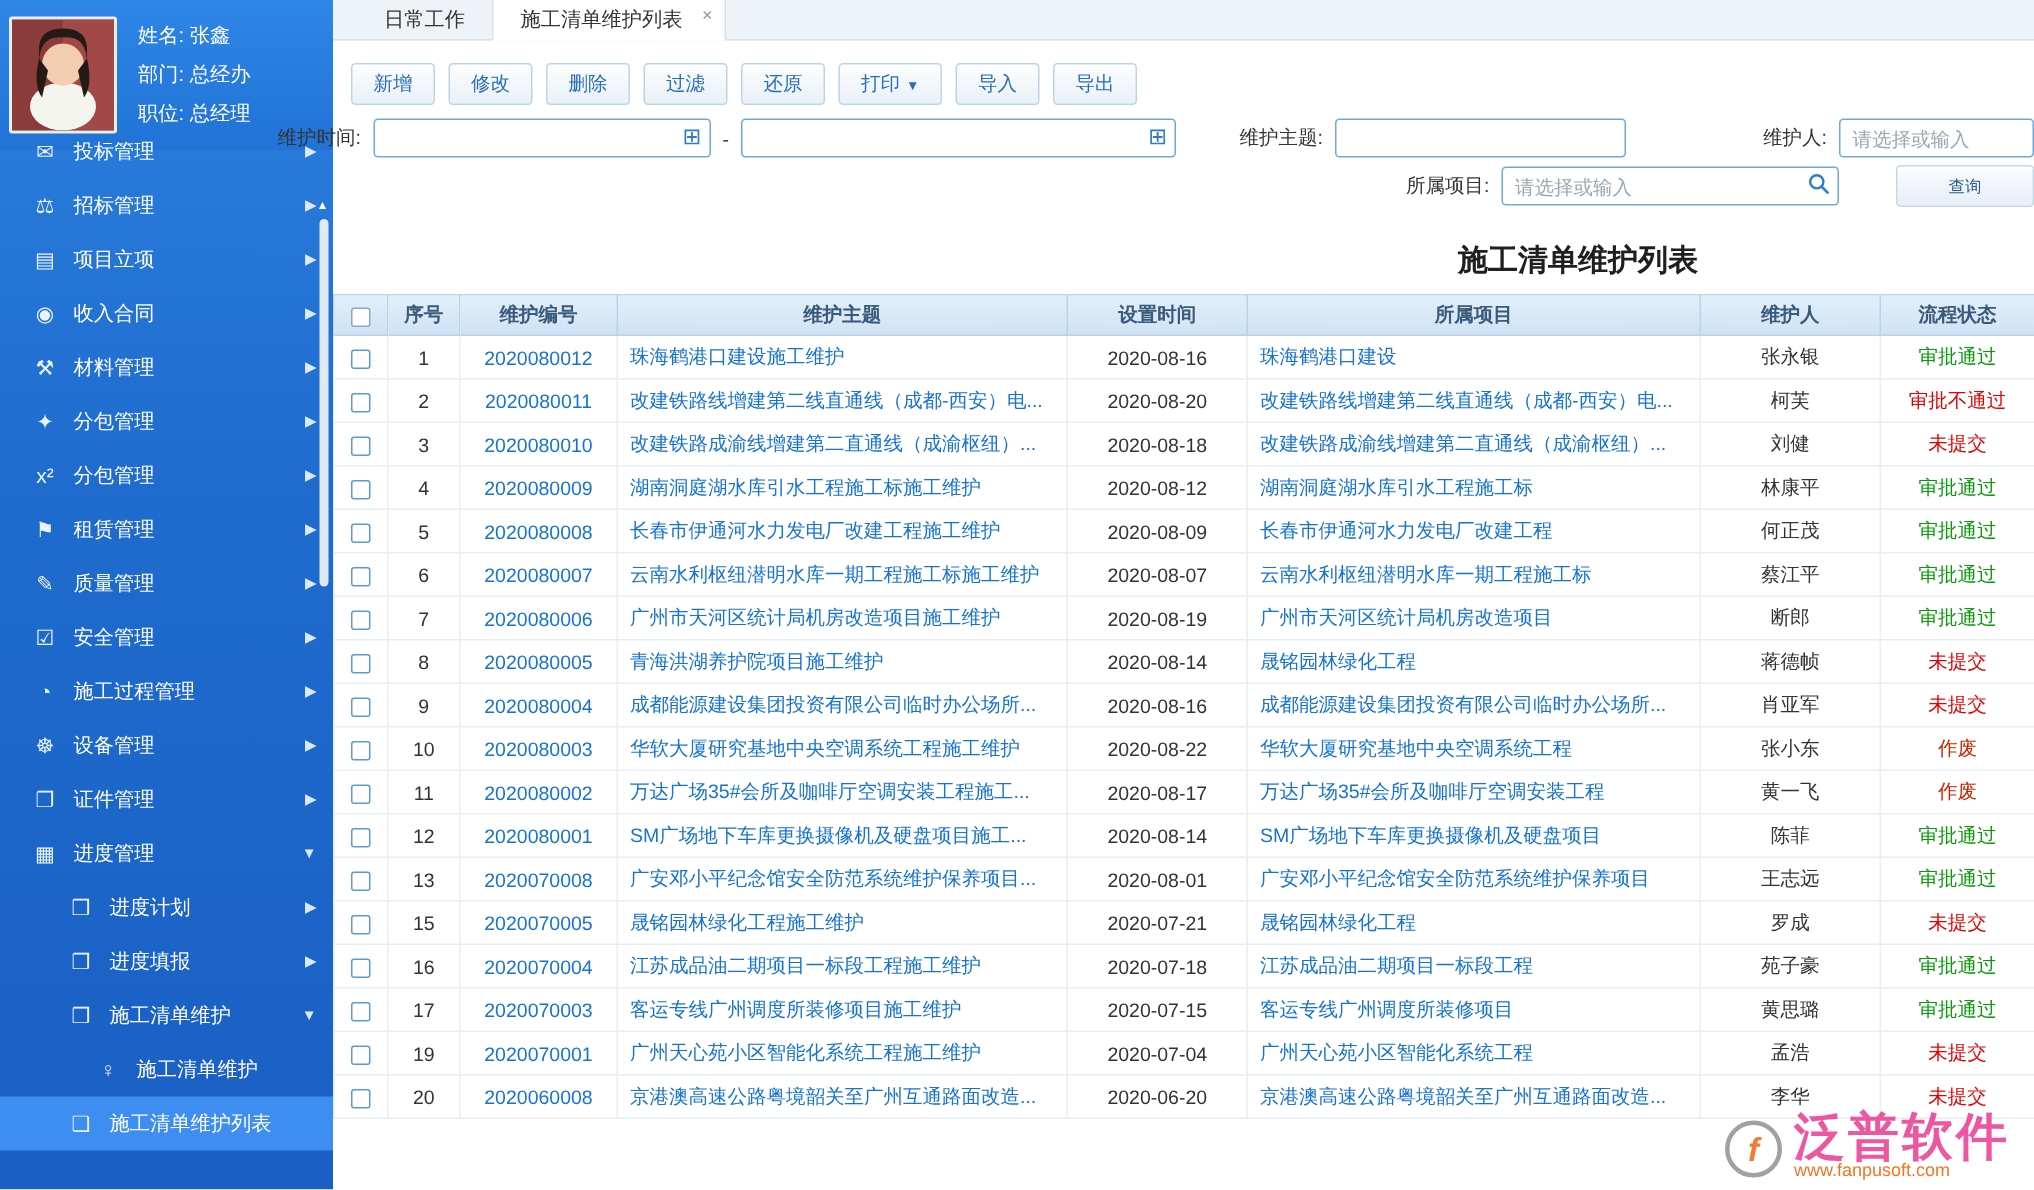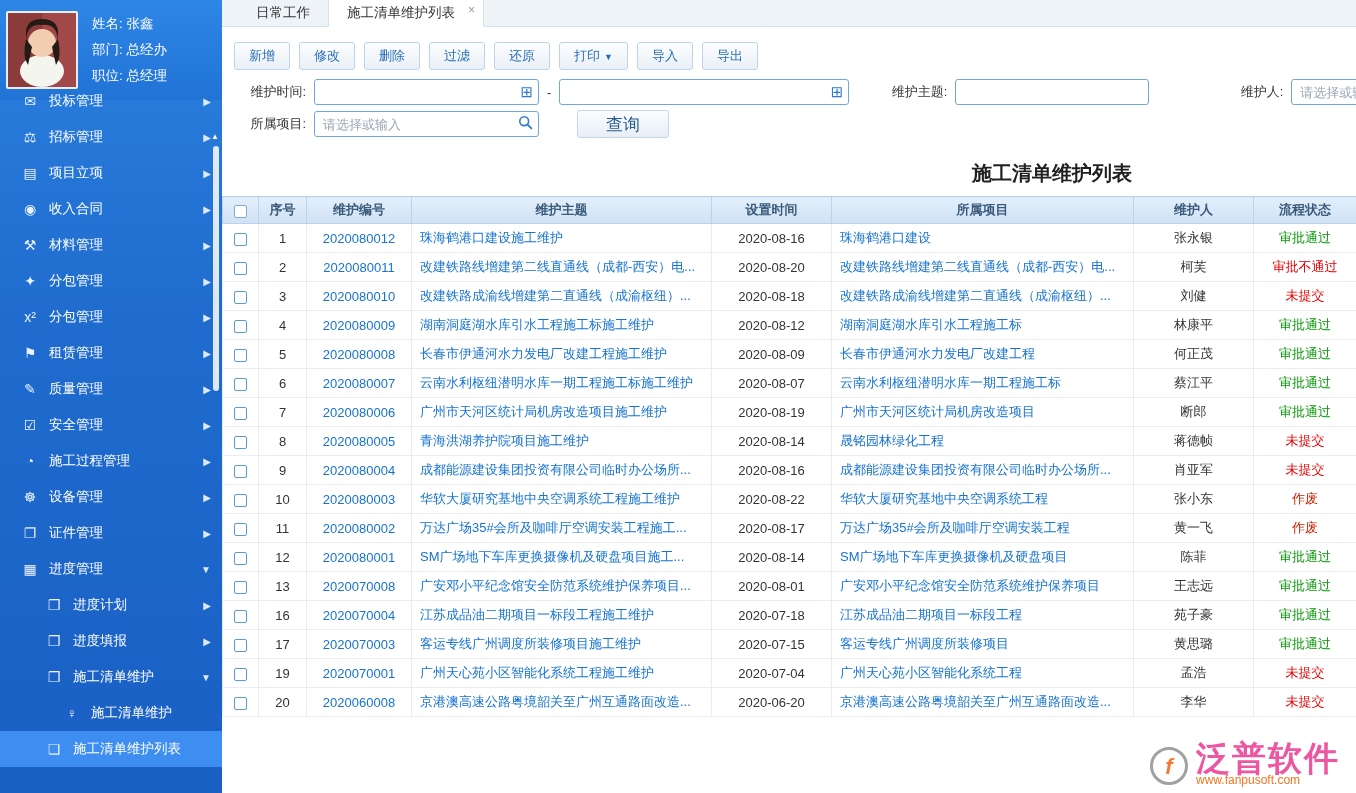--- a/index.html
+++ b/index.html
@@ -29,28 +29,28 @@
   .tabbar { height:27px; background:#eef3f8; border-bottom:1px solid #d5e2ee; display:flex; align-items:flex-end; padding-left:16px; flex:0 0 27px; }
   .tab { padding:5px 18px 4px; color:#333; font-size:13.5px; cursor:pointer; position:relative; }
   .tab.active { background:#fff; border:1px solid #d5e2ee; border-bottom-color:#fff; top:1px; padding-right:28px; }
   .tab-close { position:absolute; right:8px; top:4px; color:#999; font-size:12px; cursor:pointer; }
 
   .toolbar { height:30px; display:flex; align-items:flex-end; gap:9px; padding:0 0 0 12px; flex:0 0 30px; margin-top:13px; }
   .tb-btn { background:linear-gradient(180deg,#fdfeff,#e9f0f7); border:1px solid #bcd4ea; border-radius:3px; color:#2a6db8; font-size:13px; padding:4px 14px; cursor:pointer; font-family:inherit; }
   .tb-caret { font-size:9px; margin-left:4px; }
 
   .filters { padding:6px 0 8px; flex:0 0 78px; }
-  .f-row { display:flex; align-items:center; height:32px; }
+  .f-row { display:flex; align-items:center; height:32px;justify-content:flex-end; }
   .f-label { text-align:right; color:#333; flex:0 0 92px; padding-right:8px; }
   .f-input { border:1px solid #6ea8dc; border-radius:3px; height:26px; padding:0 24px 0 8px; font-size:13px; font-family:inherit; color:#333; outline:none; }
   .f-input::placeholder { color:#9aa7b5; }
   .iwrap { position:relative; display:inline-block; }
   .cal-icon, .mag-icon { position:absolute; right:6px; top:4px; color:#2f7ac9; font-size:15px; cursor:pointer; line-height:17px; }
   .dash { margin:0 8px; color:#333; }
-  .query-btn { margin-left:38px; background:linear-gradient(180deg,#fbfdfe,#e7eef6); border:1px solid #c3d7e9; border-radius:3px; color:#2a5b8e; font-size:17px; width:92px; height:28px; cursor:pointer; font-family:Liberation Mono, monospace; }
+  .query-btn { margin-left:38px; background:linear-gradient(180deg,#fbfdfe,#e7eef6); border:1px solid #c3d7e9; border-radius:3px; color:#2a5b8e; font-size:11px; width:92px; height:28px; cursor:pointer; font-family:Liberation Mono, monospace; }
 
   .table-title { font-size:20px; font-weight:bold; color:#1f1f1f; margin:12px 0 9px; text-align:center; position:relative; transform:translateX(263px); }
   .table-wrap { flex:1; overflow:hidden; }
   table { width:100%; border-collapse:collapse; table-layout:fixed; }
   th { background:linear-gradient(180deg,#e3effb,#cfe2f4); border:1px solid #b9d3ea; height:27px; color:#3a5a7a; font-weight:bold; font-size:13px; padding:0 4px; white-space:nowrap; overflow:hidden; }
   td { border:1px solid #e6edf4; height:29px; padding:0 8px; white-space:nowrap; overflow:hidden; text-overflow:ellipsis; font-size:13px; color:#333; }
   td.c { text-align:center; padding:0 2px; }
   a.cell-link { color:#1673d2; text-decoration:none; cursor:pointer; }
   .cb { display:inline-block; width:13px; height:13px; border:1px solid #5b9bd5; border-radius:2px; background:#fff; vertical-align:middle; cursor:pointer; }
   th .cb { border-color:#8aa9c4; }
@@ -383,20 +383,30 @@
             <td class="c">13</td>
             <td class="c"><a class="cell-link">2020070008</a></td>
             <td class=""><a class="cell-link">广安邓小平纪念馆安全防范系统维护保养项目...</a></td>
             <td class="c">2020-08-01</td>
             <td class=""><a class="cell-link">广安邓小平纪念馆安全防范系统维护保养项目</a></td>
             <td class="c">王志远</td>
             <td class="c" style="color: rgb(8, 154, 8);">审批通过</td>
           </tr>
           <tr>
             <td class="c"><span class="cb"></span></td>
+            <td class="c">15</td>
+            <td class="c"><a class="cell-link">2020070005</a></td>
+            <td class=""><a class="cell-link">晟铭园林绿化工程施工维护</a></td>
+            <td class="c">2020-07-21</td>
+            <td class=""><a class="cell-link">晟铭园林绿化工程</a></td>
+            <td class="c">罗成</td>
+            <td class="c" style="color: rgb(230, 0, 0);">未提交</td>
+          </tr>
+          <tr>
+            <td class="c"><span class="cb"></span></td>
             <td class="c">16</td>
             <td class="c"><a class="cell-link">2020070004</a></td>
             <td class=""><a class="cell-link">江苏成品油二期项目一标段工程施工维护</a></td>
             <td class="c">2020-07-18</td>
             <td class=""><a class="cell-link">江苏成品油二期项目一标段工程</a></td>
             <td class="c">苑子豪</td>
             <td class="c" style="color: rgb(8, 154, 8);">审批通过</td>
           </tr>
           <tr>
             <td class="c"><span class="cb"></span></td>

